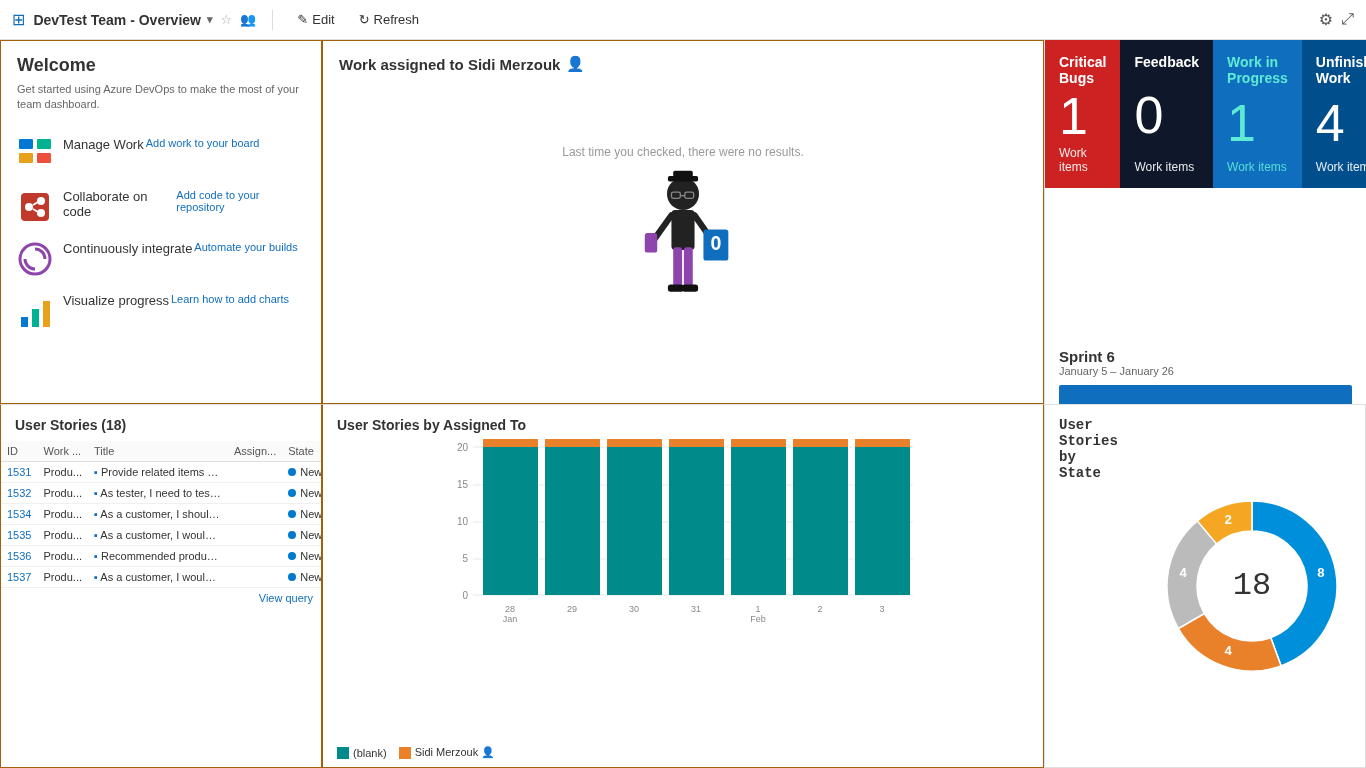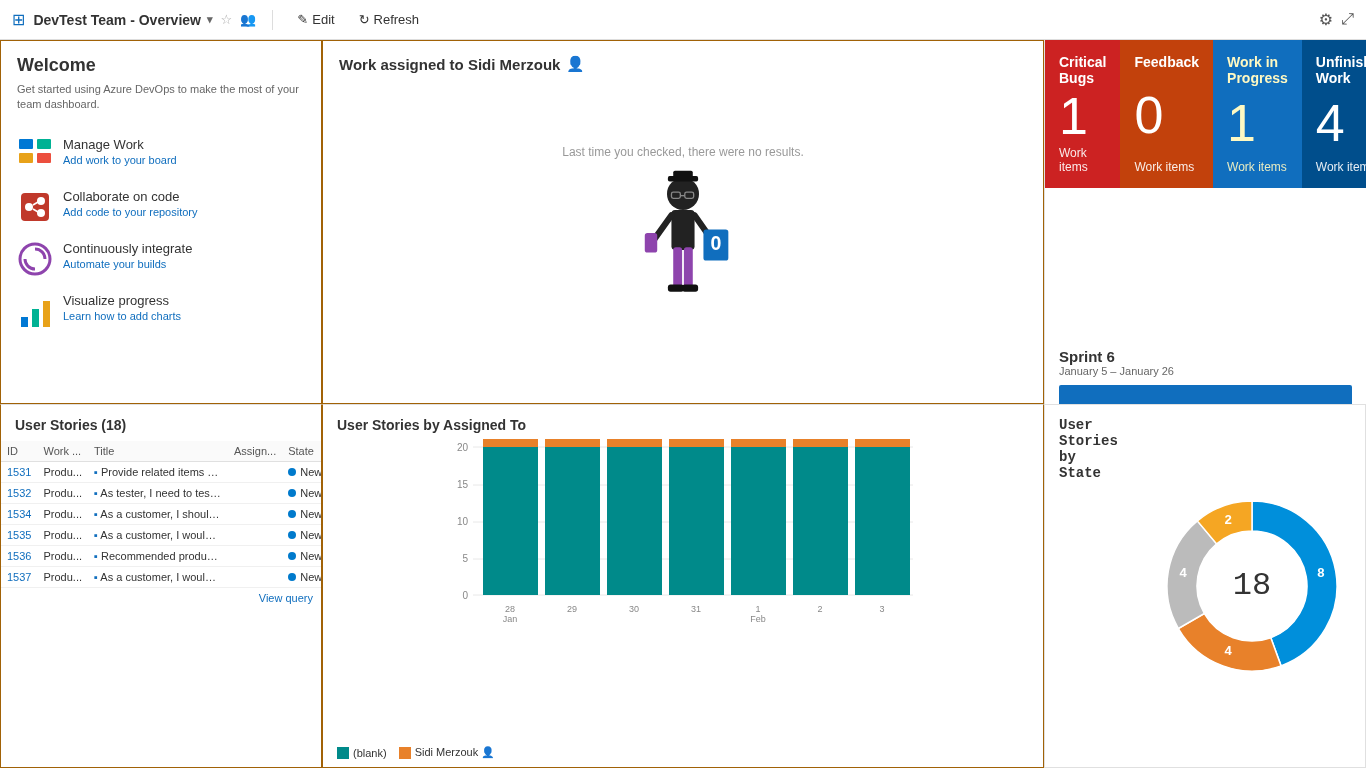--- a/index.html
+++ b/index.html
@@ -66,21 +66,21 @@
     }
     .welcome-item-icon {
       width: 36px;
       height: 36px;
       flex-shrink: 0;
       display: flex;
       align-items: center;
       justify-content: center;
       font-size: 20px;
     }
-    .welcome-item-text { display: flex; flex-direction: column; gap: 2px; }
+    .welcome-item-text { display: flex; flex-direction: row; gap: 2px; }
     .welcome-item-title { font-size: 13px; font-weight: 500; }
     .welcome-item-link { font-size: 11px; color: #106ebe; cursor: pointer; }
 
     
     .work-assigned-panel { grid-row: 1; grid-column: 2; }
     .work-assigned-header {
       display: flex;
       align-items: center;
       gap: 6px;
       padding: 14px 16px 8px;
@@ -328,26 +328,26 @@
 
   <div class="right-side">
 
     <div class="top-stats">
 
     <div class="stat-tile" style="background: rgb(204, 34, 34); color: rgb(255, 255, 255); cursor: pointer;">
     <div class="stat-tile-title">Critical Bugs</div>
     <div class="stat-tile-number">1</div>
     <div class="stat-tile-label">Work items</div>
   </div>
-        <div class="stat-tile" style="background: #c2410c; color: rgb(255, 255, 255); cursor: pointer;">
+        <div class="stat-tile" style="background: #0f172a; color: rgb(255, 255, 255); cursor: pointer;">
     <div class="stat-tile-title">Feedback</div>
     <div class="stat-tile-number">0</div>
     <div class="stat-tile-label">Work items</div>
   </div>
-        <div class="stat-tile" style="background: rgb(16, 110, 190); color: #fef9c3; cursor: pointer;">
+        <div class="stat-tile" style="background: rgb(16, 110, 190); color: #5eead4; cursor: pointer;">
     <div class="stat-tile-title">Work in Progress</div>
     <div class="stat-tile-number">1</div>
     <div class="stat-tile-label">Work items</div>
   </div>
         <div class="stat-tile" style="background: rgb(0, 78, 140); color: rgb(255, 255, 255); cursor: pointer;">
     <div class="stat-tile-title">Unfinished Work</div>
     <div class="stat-tile-number">4</div>
     <div class="stat-tile-label">Work items</div>
   </div>
       </div>

